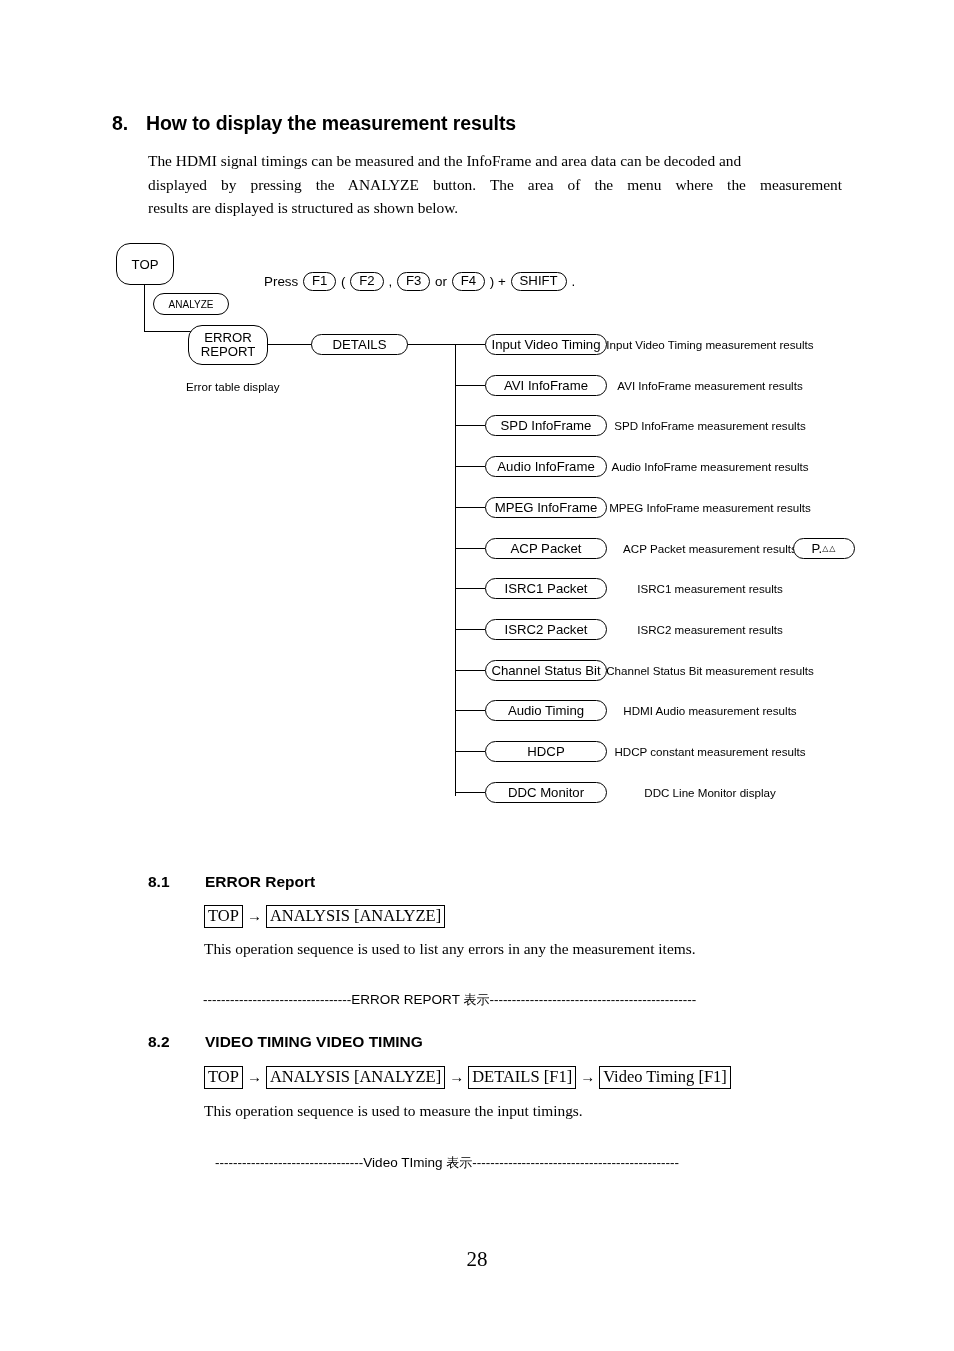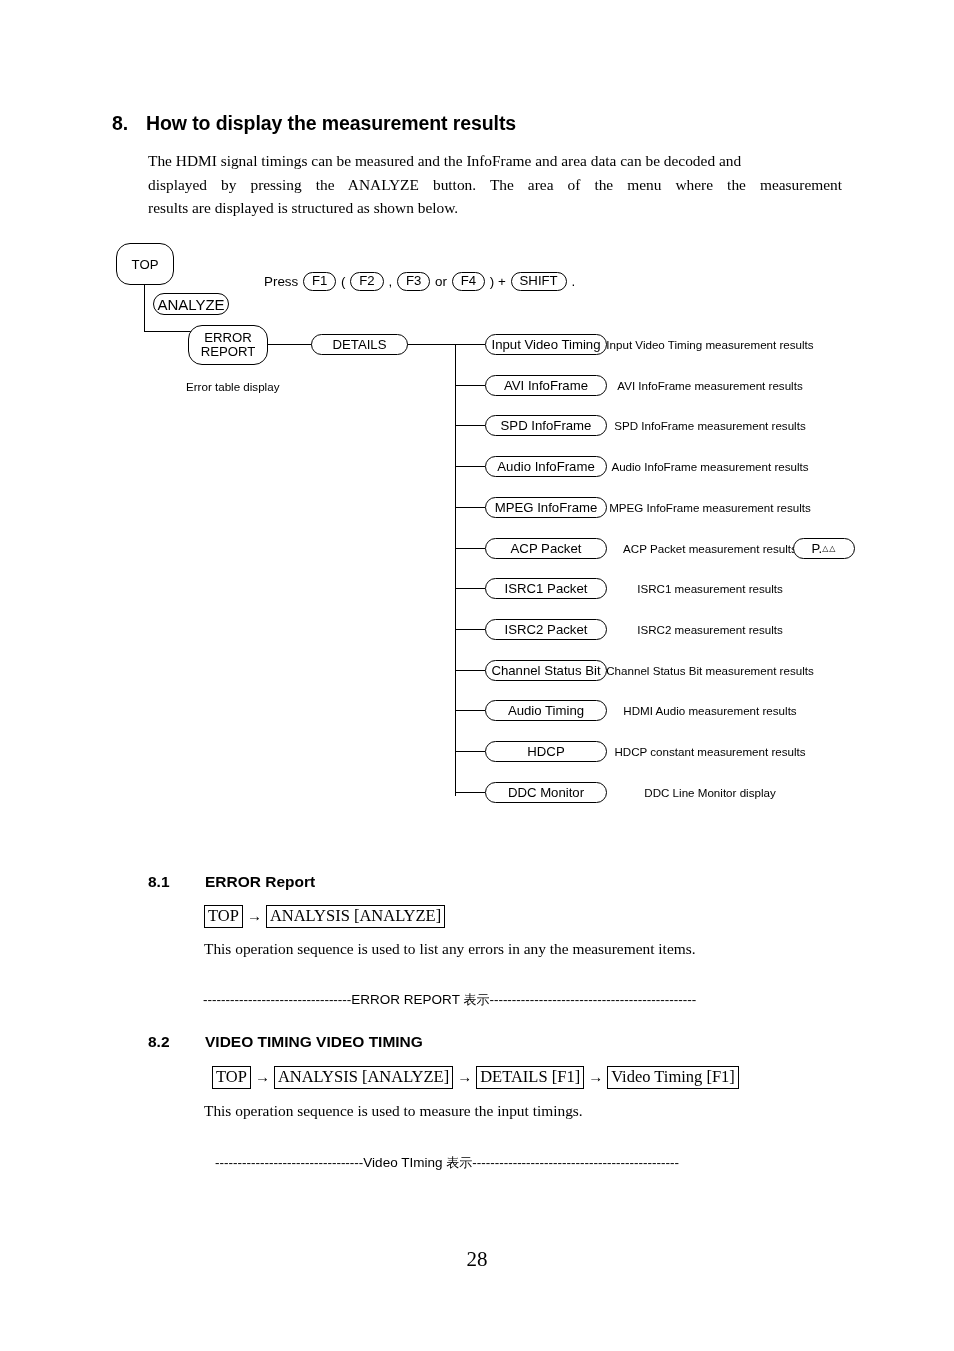--- a/index.html
+++ b/index.html
@@ -225,21 +225,21 @@
     <div class="line h" style="left:268px; top:344px; width:50px;"></div>
 
     <div class="line h" style="left:404px; top:344px; width:52px;"></div>
 
     <div class="line v" style="left:455px; top:344px; height:452px;"></div>
 
     <div class="pill rrect" style="left:116px; top:243px; width:58px; height:42px;">
       <span>TOP</span>
     </div>
 
-    <div class="pill" style="left:153px; top:293px; width:76px; height:22px; font-size:15px;">
+    <div class="pill" style="left:153px; top:293px; width:76px; height:22px; font-size:10px;">
       <span>ANALYZE</span>
     </div>
 
     <div class="pill rrect" style="left:188px; top:325px; width:80px; height:40px; flex-direction:column; line-height:14px;">
       <span>ERROR</span>
       <span>REPORT</span>
     </div>
 
     <div class="note" style="left:186px; top:380px;">Error table display</div>
 
@@ -342,21 +342,21 @@
   <div class="para-plain" style="left:204px; top:937px;">This operation sequence is used to list any errors in any the measurement items.</div>
 
   <div class="dashline" style="left:203px; top:991px;">
     <span>---------------------------------</span><span>ERROR REPORT </span><span class="jp">表示</span><span>----------------------------------------------</span>
   </div>
 
   <div class="h2" style="left:148px; top:1033px;">
     <span class="num">8.2</span><span>VIDEO TIMING VIDEO TIMING</span>
   </div>
 
-  <div class="seq" style="left:212px; top:1065px;">
+  <div class="seq" style="left:204px; top:1065px;">
     <span class="box">TOP</span><span class="arrow">→</span><span class="box">ANALYSIS [ANALYZE]</span><span class="arrow">→</span><span class="box">DETAILS [F1]</span><span class="arrow">→</span><span class="box">Video Timing [F1]</span>
   </div>
 
   <div class="para-plain" style="left:204px; top:1099px;">This operation sequence is used to measure the input timings.</div>
 
   <div class="dashline" style="left:215px; top:1154px;">
     <span>---------------------------------</span><span>Video TIming </span><span class="jp">表示</span><span>----------------------------------------------</span>
   </div>
 
   <div class="pagenum">28</div>

